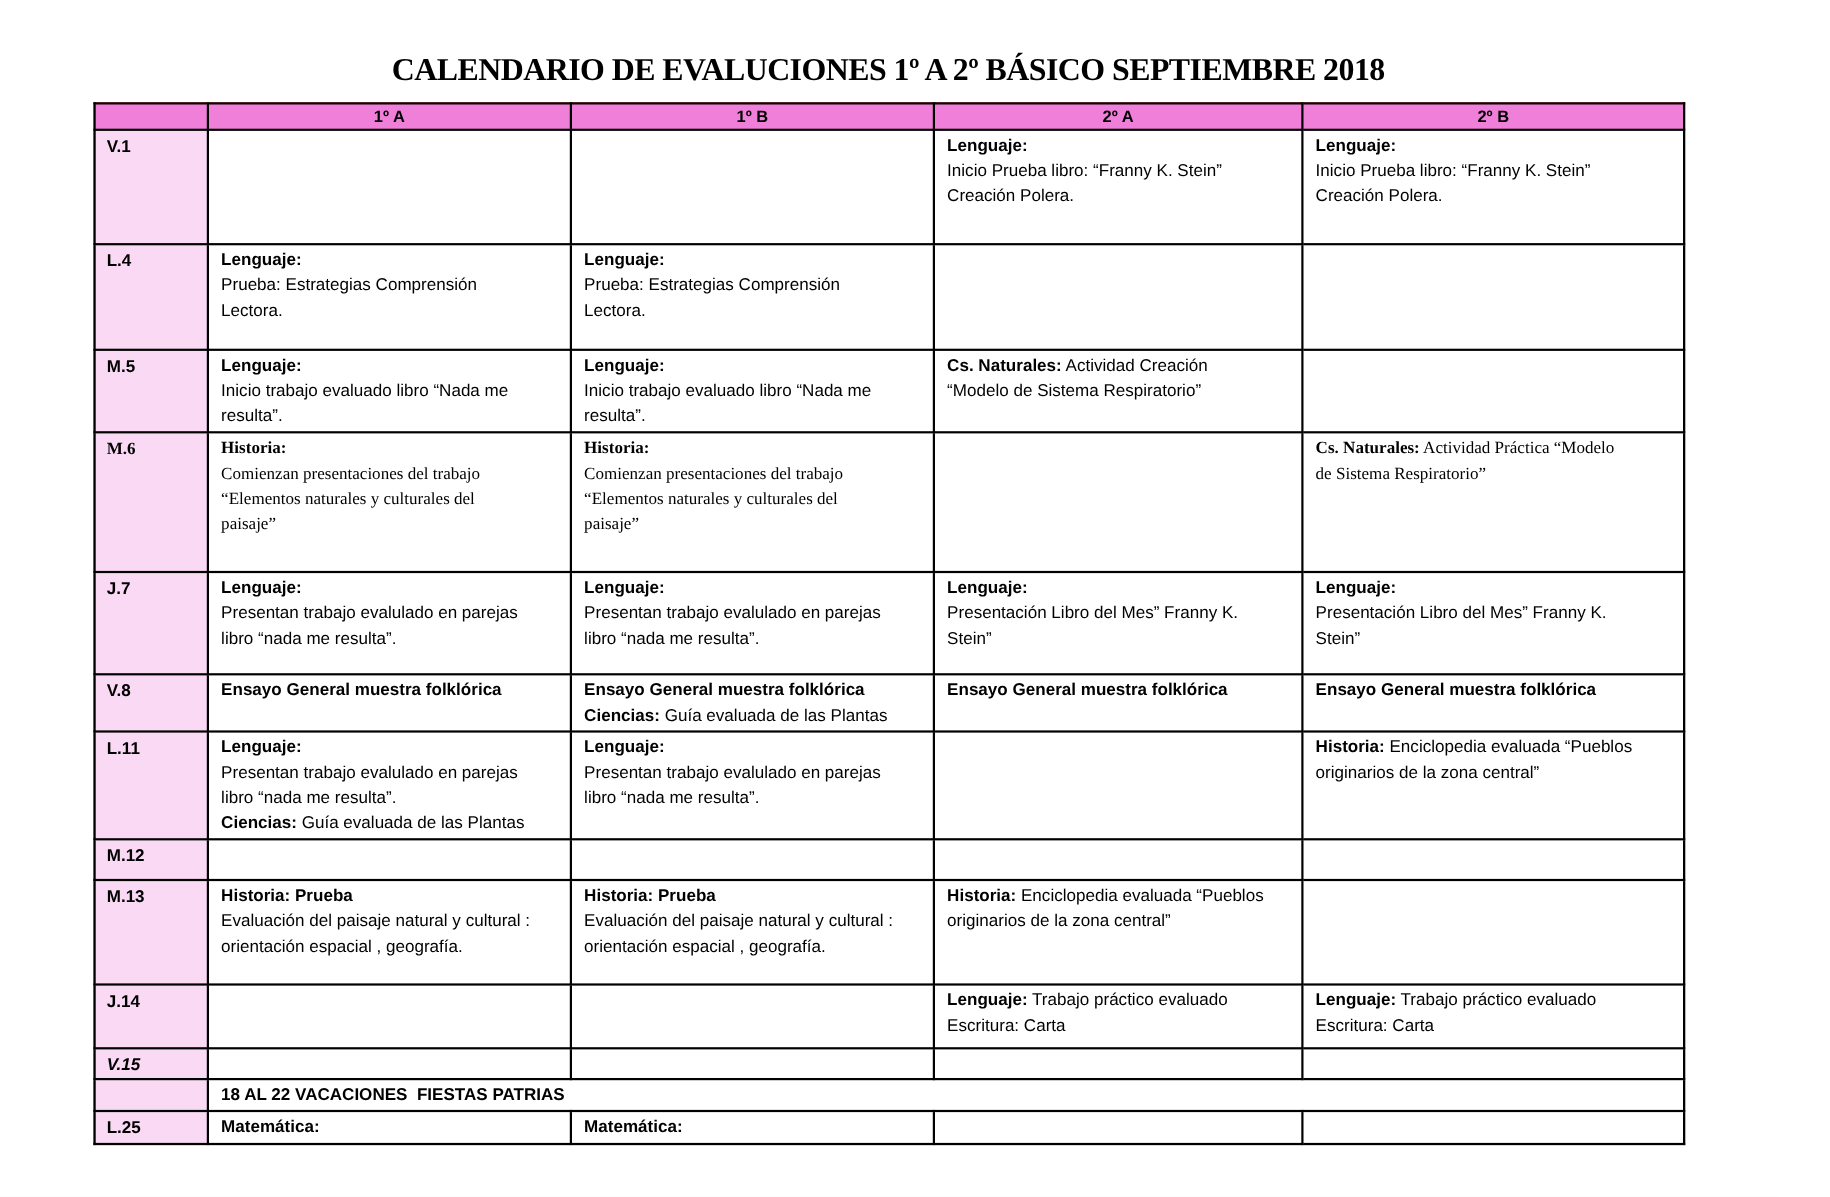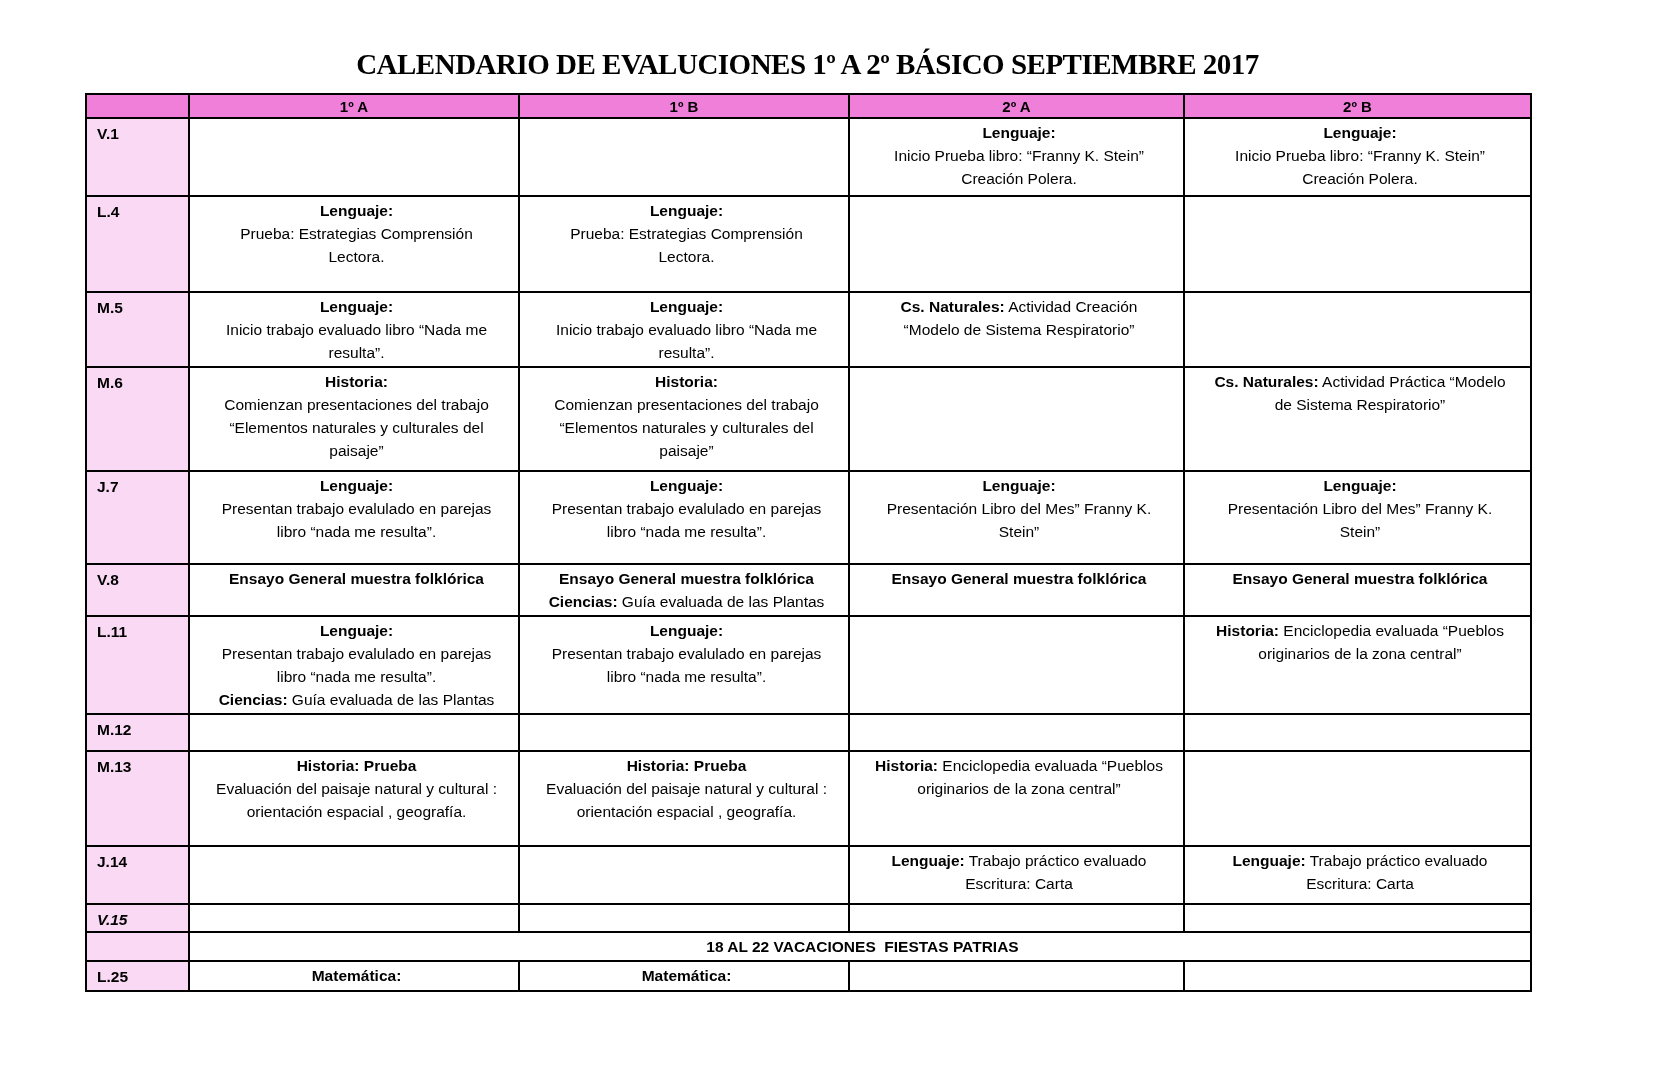--- a/index.html
+++ b/index.html
@@ -52,43 +52,42 @@
     padding:3px 4px 0 10px;
     line-height:23px;
   }
   td.cell {
     vertical-align:top;
     background:#fff;
     font-size:15.5px;
     line-height:23px;
     padding:2px 6px 2px 11px;
     white-space:pre-wrap;
-    text-align:center;
   }
   td.cell .b, span.b { font-weight:700; }
   
-  tbody tr:nth-child(1)  { height:78px; }
+  tbody tr:nth-child(1)  { height:104px; }
   tbody tr:nth-child(2)  { height:96px;  }
   tbody tr:nth-child(3)  { height:75px;  }
-  tbody tr:nth-child(4)  { height:104px; }
+  tbody tr:nth-child(4)  { height:127px;font-family:Liberation Serif, serif; }
   tbody tr:nth-child(5)  { height:93px;  }
   tbody tr:nth-child(6)  { height:48px;  }
   tbody tr:nth-child(7)  { height:97px;  }
   tbody tr:nth-child(8)  { height:37px;padding-left:36px;  }
   tbody tr:nth-child(9)  { height:95px;padding-left:36px;  }
   tbody tr:nth-child(10) { height:58px;  }
   tbody tr:nth-child(11) { height:25px;font-style:italic;  }
   tbody tr:nth-child(12) { height:26px;  }
   tbody tr:nth-child(13) { height:30px;margin-left:48px;  }
 </style>
 </head>
 <body>
 
 <div class="page">
-  <div class="title">CALENDARIO DE EVALUCIONES 1º A 2º BÁSICO SEPTIEMBRE 2017</div>
+  <div class="title">CALENDARIO DE EVALUCIONES 1º A 2º BÁSICO SEPTIEMBRE 2018</div>
 
   <table class="cal">
     <colgroup>
       <col class="c-day">
         <col class="c-1a">
         <col class="c-1b">
         <col class="c-2a">
         <col class="c-2b">
     </colgroup>
     <thead>

